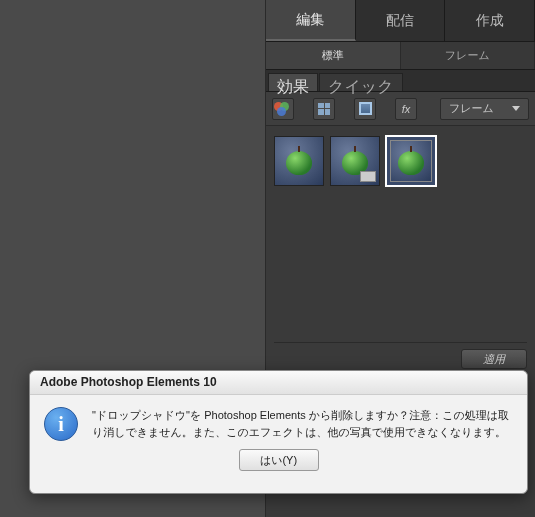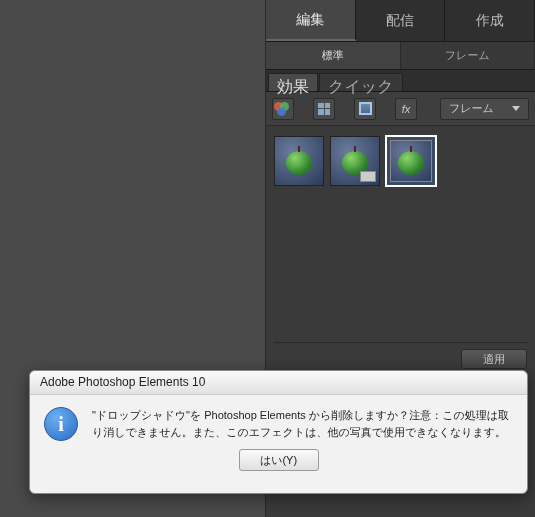--- a/index.html
+++ b/index.html
@@ -227,39 +227,41 @@
       width: 66px; height: 20px;
       background: linear-gradient(#5a5a5a, #424242);
       border: 1px solid #2a2a2a;
       border-radius: 3px;
       color: #ccc;
       font-size: 11px;
       display: flex;
       align-items: center;
       justify-content: center;
       cursor: pointer;
+      font-style: italic;
     }
     
     .dialog {
       position: absolute;
       left: 29px; top: 370px;
       width: 499px; height: 124px;
       background: #f2f2f2;
       border: 1px solid #888;
       border-radius: 6px;
       box-shadow: 0 4px 16px rgba(0,0,0,0.45);
     }
     .dialog-title {
       height: 24px;
       background: linear-gradient(#fafafa, #e2e2e2);
       border-bottom: 1px solid #ccc;
       border-radius: 6px 6px 0 0;
       padding: 4px 10px;
       font-size: 12px;
       color: #222;
+      font-weight: bold;
     }
     .dialog-body {
       display: flex;
       padding: 12px 14px 8px 14px;
       gap: 14px;
     }
     .dialog-icon {
       width: 34px; height: 34px;
       border-radius: 50%;
       background: radial-gradient(circle at 35% 30%, #6ab0f0, #2a6ac8);

